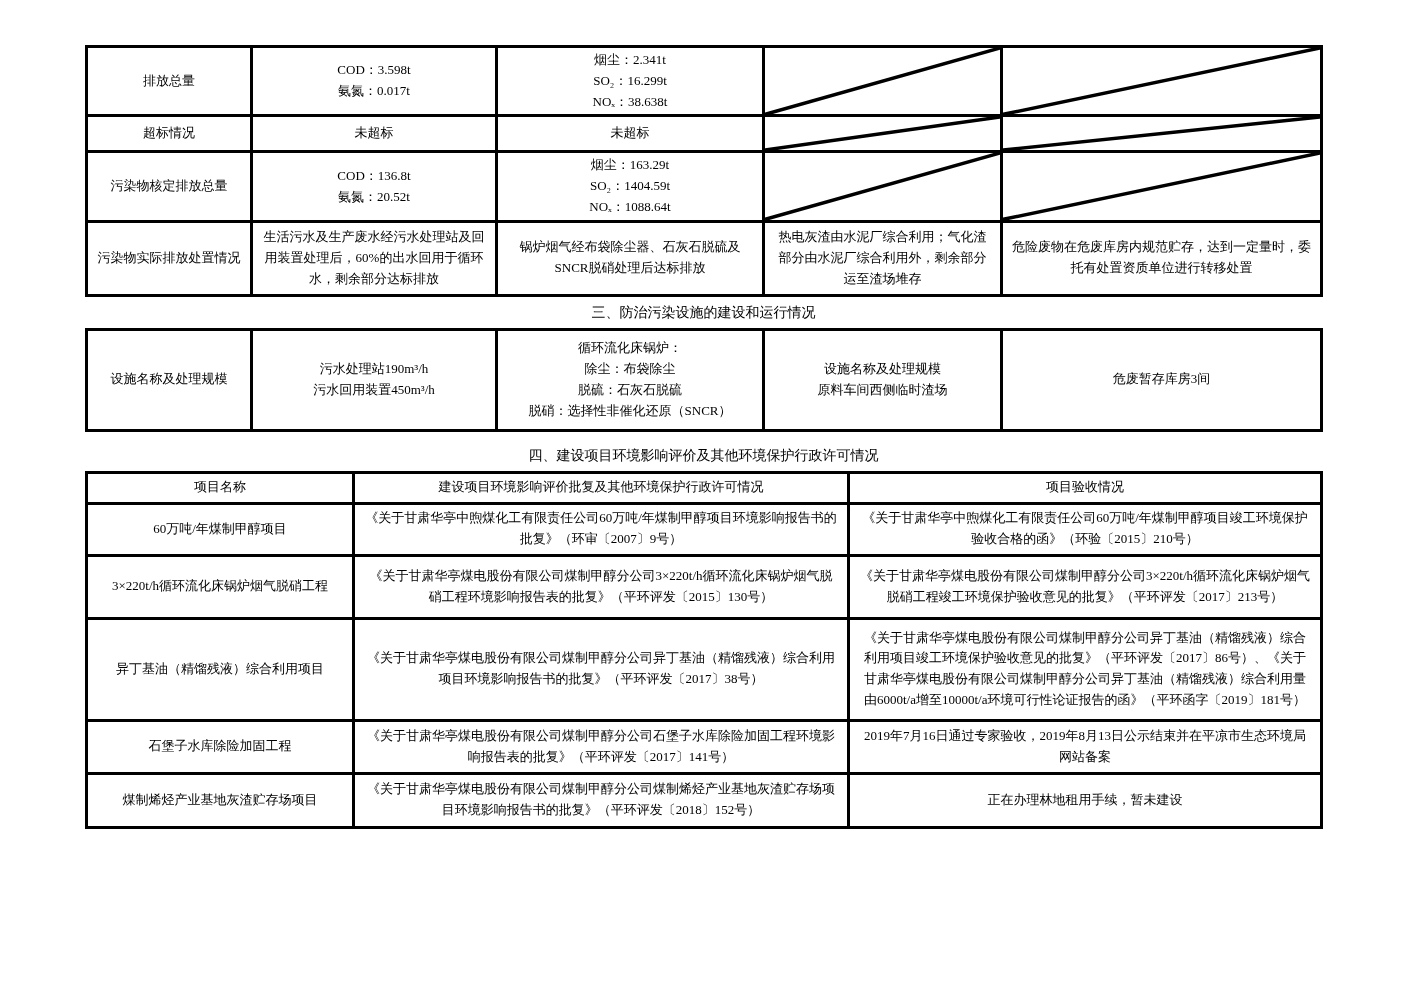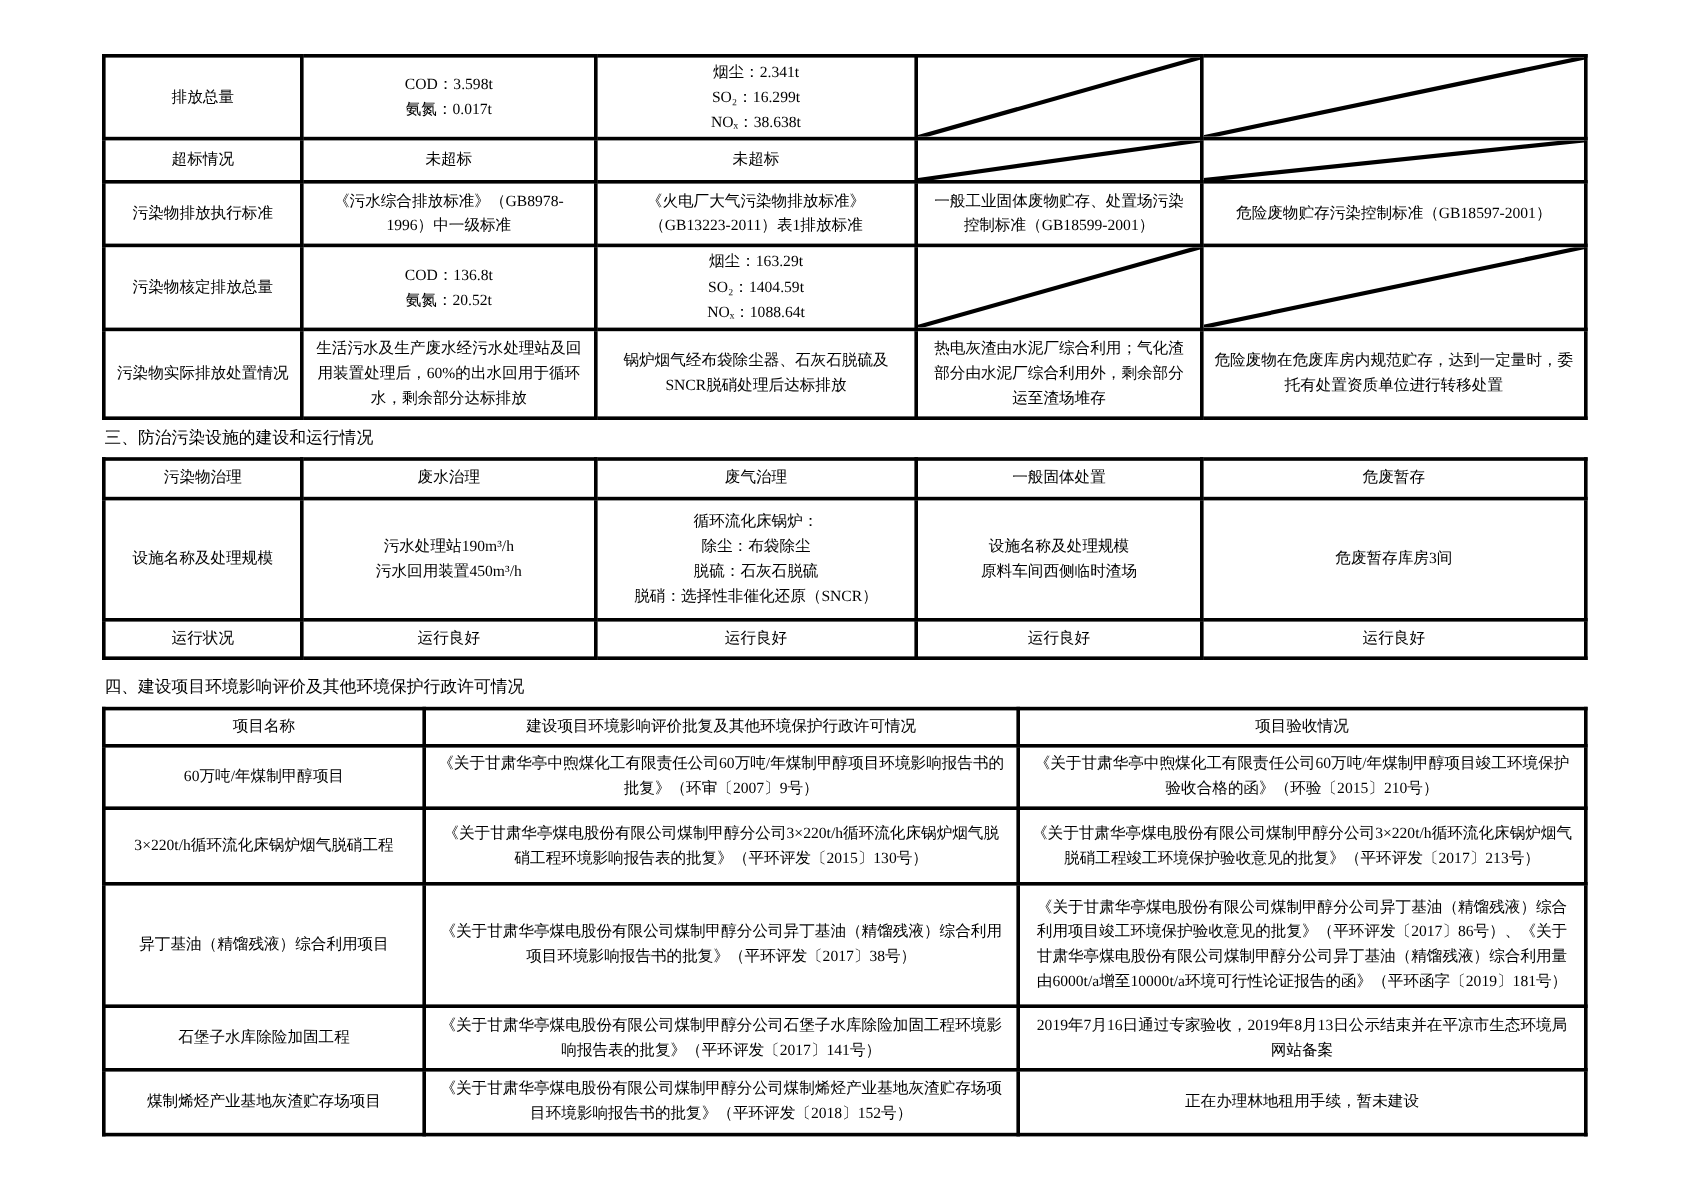--- a/index.html
+++ b/index.html
@@ -37,21 +37,21 @@
   td.diag { position: relative; padding: 0; }
   td.diag svg {
     position: absolute;
     left: 0; top: 0;
     width: 100%; height: 100%;
     display: block;
   }
   .section-title {
     font-size: 14px;
     line-height: 20px;
-    text-align: left;
+    text-align: center;
   }
   .title3 { margin: 6px 0 5px 2px; }
   .title4 { margin: 14px 0 5px 2px; }
   
   .h67 { height: 67px; } .h36 { height: 36px; padding-left: 32px; } .h53 { height: 53px; }
   .h65 { height: 65px; } .h74 { height: 74px; } .h33 { height: 33px; }
   .h101 { height: 101px; } .h32 { height: 32px; } .h31 { height: 31px; }
   .h52 { height: 52px; padding-left: 20px; } .h63 { height: 63px; } .h102 { height: 102px; }
   .h54 { height: 54px; margin-left: 16px; }
 </style>
@@ -88,27 +88,20 @@
         <td>超标情况</td>
         <td>未超标</td>
         <td>未超标</td>
         <td class="diag"><svg viewBox="0 0 100 100" preserveAspectRatio="none">
                 <line x1="0" y1="100" x2="100" y2="0" stroke="#000" stroke-width="3.5" vector-effect="non-scaling-stroke"></line>
               </svg></td>
         <td class="diag"><svg viewBox="0 0 100 100" preserveAspectRatio="none">
                 <line x1="0" y1="100" x2="100" y2="0" stroke="#000" stroke-width="3.5" vector-effect="non-scaling-stroke"></line>
               </svg></td>
       </tr>
-      <tr class="h53">
-        <td>污染物排放执行标准</td>
-        <td>《污水综合排放标准》（GB8978-1996）中一级标准</td>
-        <td>《火电厂大气污染物排放标准》（GB13223-2011）表1排放标准</td>
-        <td>一般工业固体废物贮存、处置场污染控制标准（GB18599-2001）</td>
-        <td>危险废物贮存污染控制标准（GB18597-2001）</td>
-      </tr>
       <tr class="h65">
         <td>污染物核定排放总量</td>
         <td>COD：136.8t
 氨氮：20.52t</td>
         <td>烟尘：163.29t
 SO₂：1404.59t
 NOₓ：1088.64t</td>
         <td class="diag"><svg viewBox="0 0 100 100" preserveAspectRatio="none">
                 <line x1="0" y1="100" x2="100" y2="0" stroke="#000" stroke-width="3.5" vector-effect="non-scaling-stroke"></line>
               </svg></td>
@@ -130,45 +123,31 @@
 
     <table class="doc">
       <colgroup>
         <col style="width:165px">
           <col style="width:245px">
           <col style="width:267px">
           <col style="width:238px">
           <col style="width:320px">
       </colgroup>
       <tbody>
-          <tr class="h33">
-        <td>污染物治理</td>
-        <td>废水治理</td>
-        <td>废气治理</td>
-        <td>一般固体处置</td>
-        <td>危废暂存</td>
-      </tr>
       <tr class="h101">
         <td>设施名称及处理规模</td>
         <td>污水处理站190m³/h
 污水回用装置450m³/h</td>
         <td class="al">循环流化床锅炉：
 除尘：布袋除尘
 脱硫：石灰石脱硫
 脱硝：选择性非催化还原（SNCR）</td>
         <td>设施名称及处理规模
 原料车间西侧临时渣场</td>
         <td>危废暂存库房3间</td>
-      </tr>
-      <tr class="h32">
-        <td>运行状况</td>
-        <td>运行良好</td>
-        <td>运行良好</td>
-        <td>运行良好</td>
-        <td>运行良好</td>
       </tr>
     </tbody>
       </table>
 
     <div class="section-title title4">四、建设项目环境影响评价及其他环境保护行政许可情况</div>
 
     <table class="doc">
       <colgroup>
         <col style="width:267px">
           <col style="width:495px">

